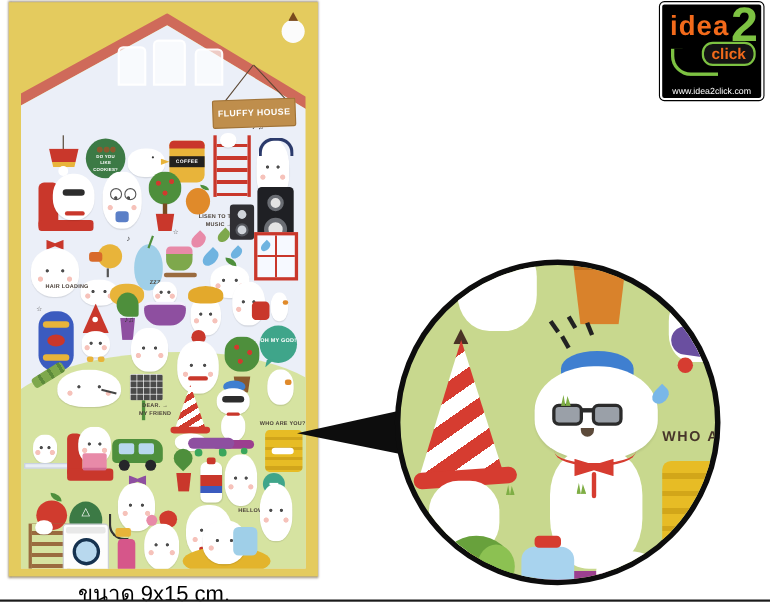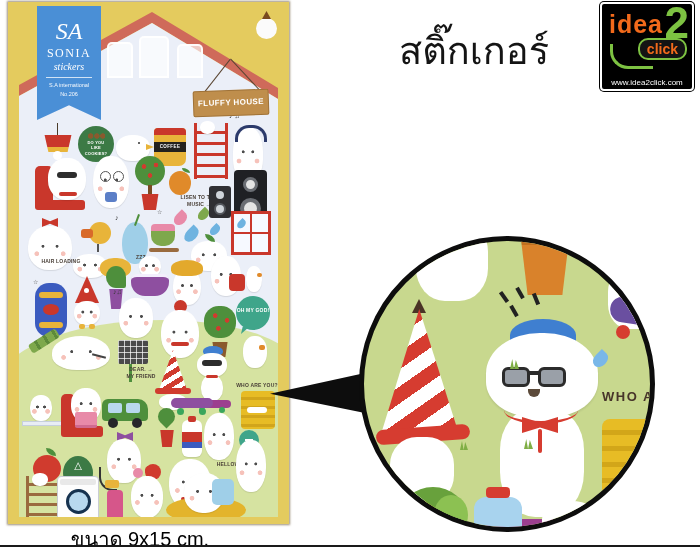--- a/index.html
+++ b/index.html
@@ -340,28 +340,20 @@
         <div class="abs" style="left:6px;top:0;width:10px;height:10px;background:#e88aa8;border-radius:50%;"></div>
         <div class="abs" style="left:18px;top:-2px;width:9px;height:9px;background:#d03b2e;border-radius:50%;"></div>
       </div>
       <div class="st" style="left:147px;top:471px;width:80px;height:52px;">
         <div class="abs" style="left:0;top:24px;width:80px;height:26px;background:#e3b42c;border-radius:50%;"></div>
         <div class="abs wb face" style="left:18px;top:0;width:40px;height:40px;"></div>
         <div class="abs" style="left:46px;top:6px;width:22px;height:26px;background:#9fcfe8;border-radius:5px;"></div>
       </div>
     </div>
 
-    <div class="ribbon">
-      <div class="monogram">SA</div>
-      <div class="brandname">SONIA</div>
-      <div class="brandtype">stickers</div>
-      <div class="ribdiv"></div>
-      <div class="ribsmall">S.A international</div>
-      <div class="ribsmall">No.206</div>
-    </div>
     <div class="string" style="left:209px;top:53px;height:41px;transform:rotate(38deg);"></div>
     <div class="string" style="left:237px;top:51px;height:44px;transform:rotate(-43deg);"></div>
     <div class="sign">FLUFFY HOUSE</div>
     <div class="lantern"></div>
   </div>
 
   <div class="wedge"></div>
   <div class="magnifier">
     <div class="abs" style="left:150px;top:-8px;width:62px;height:62px;background:linear-gradient(#c06f1f 0 12px,#d9822b 12px);clip-path:polygon(10% 0,90% 0,78% 100%,22% 100%);"></div>
     <div class="abs" style="left:52px;top:-22px;width:72px;height:82px;background:#fff;border-radius:40%;"></div>
@@ -412,21 +404,20 @@
     </div>
     <div class="abs" style="left:178px;top:260px;width:58px;height:36px;background:#fff;border-radius:50% 50% 20% 20%;">
       <div class="abs" style="left:40px;top:10px;width:3px;height:3px;background:#333;border-radius:50%;"></div>
     </div>
     <div class="abs" style="left:146px;top:118px;width:9px;height:10px;background:#7fae45;clip-path:polygon(0 100%,25% 0,45% 100%,65% 10%,100% 100%);"></div>
     <div class="abs" style="left:236px;top:20px;width:10px;height:11px;background:#7fae45;clip-path:polygon(0 100%,25% 0,45% 100%,65% 10%,100% 100%);"></div>
     <div class="abs" style="left:160px;top:198px;width:9px;height:10px;background:#7fae45;clip-path:polygon(0 100%,25% 0,45% 100%,65% 10%,100% 100%);"></div>
     <div class="abs" style="left:96px;top:200px;width:8px;height:9px;background:#7fae45;clip-path:polygon(0 100%,25% 0,45% 100%,65% 10%,100% 100%);"></div>
   </div>
 
-  <div class="title-th">สติ๊กเกอร์</div>
 
   <div class="logo">
     <span class="logo-idea">idea</span>
     <span class="logo-2">2</span>
     <div class="logo-swirl"></div>
     <span class="logo-click">click</span>
     <div class="logo-url">www.idea2click.com</div>
   </div>
 
   <div class="size-caption">ขนาด 9x15 cm.</div>

